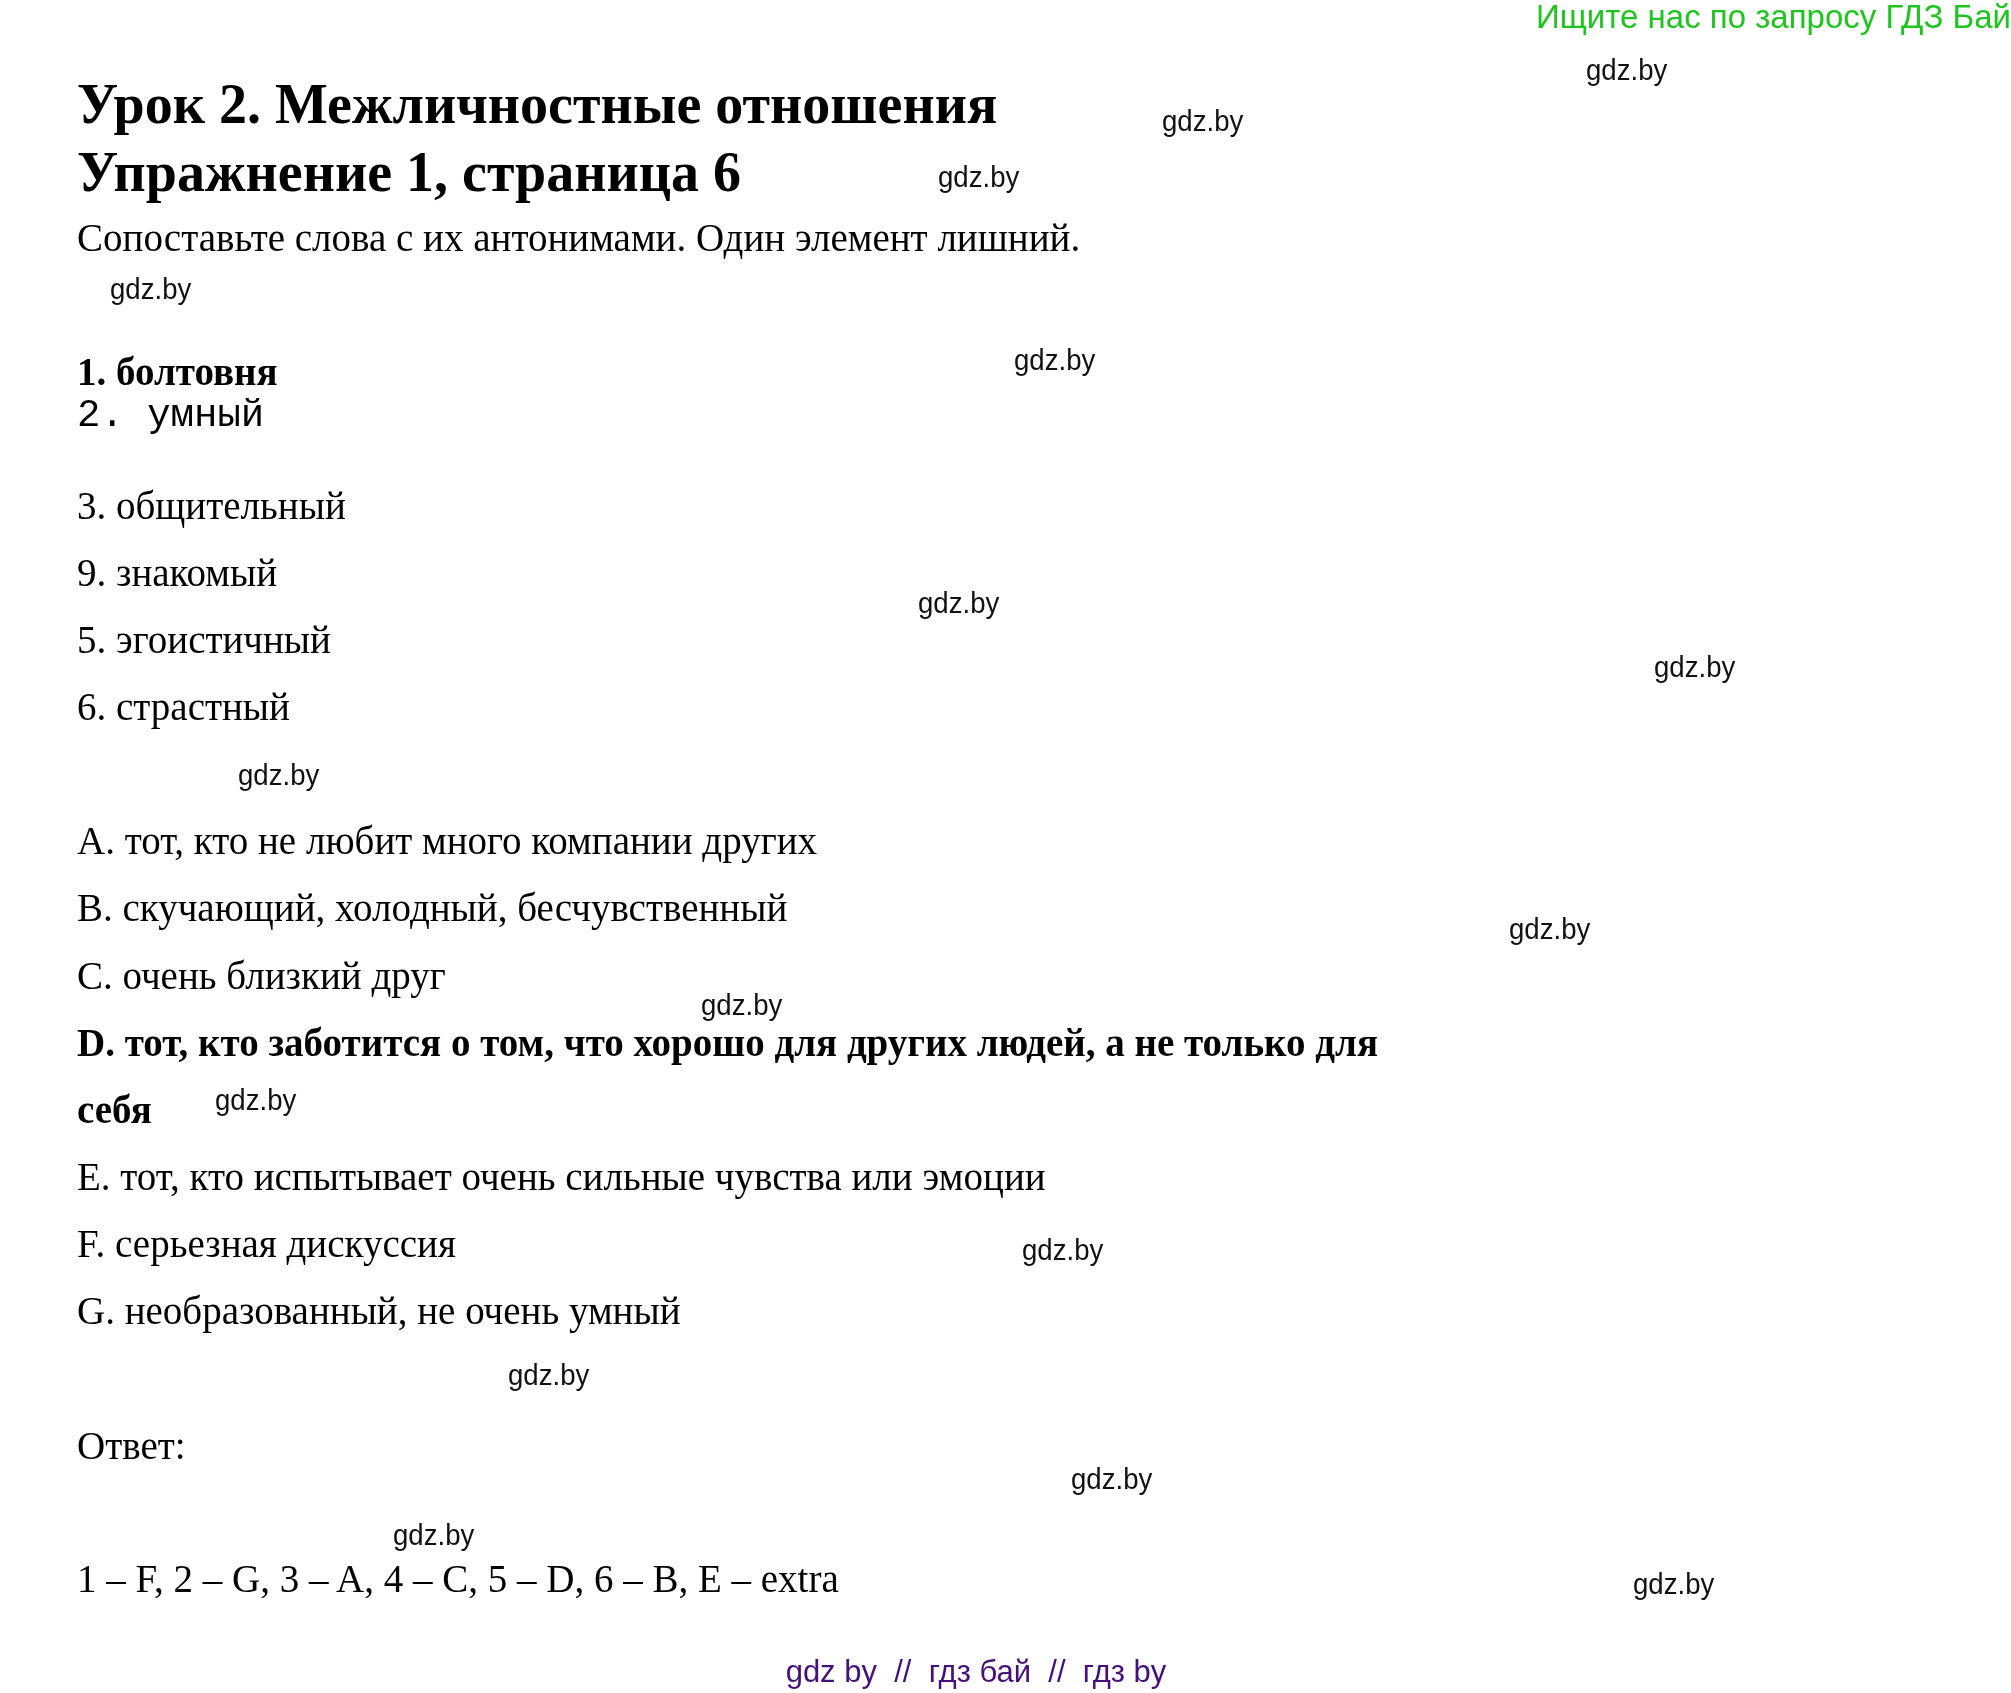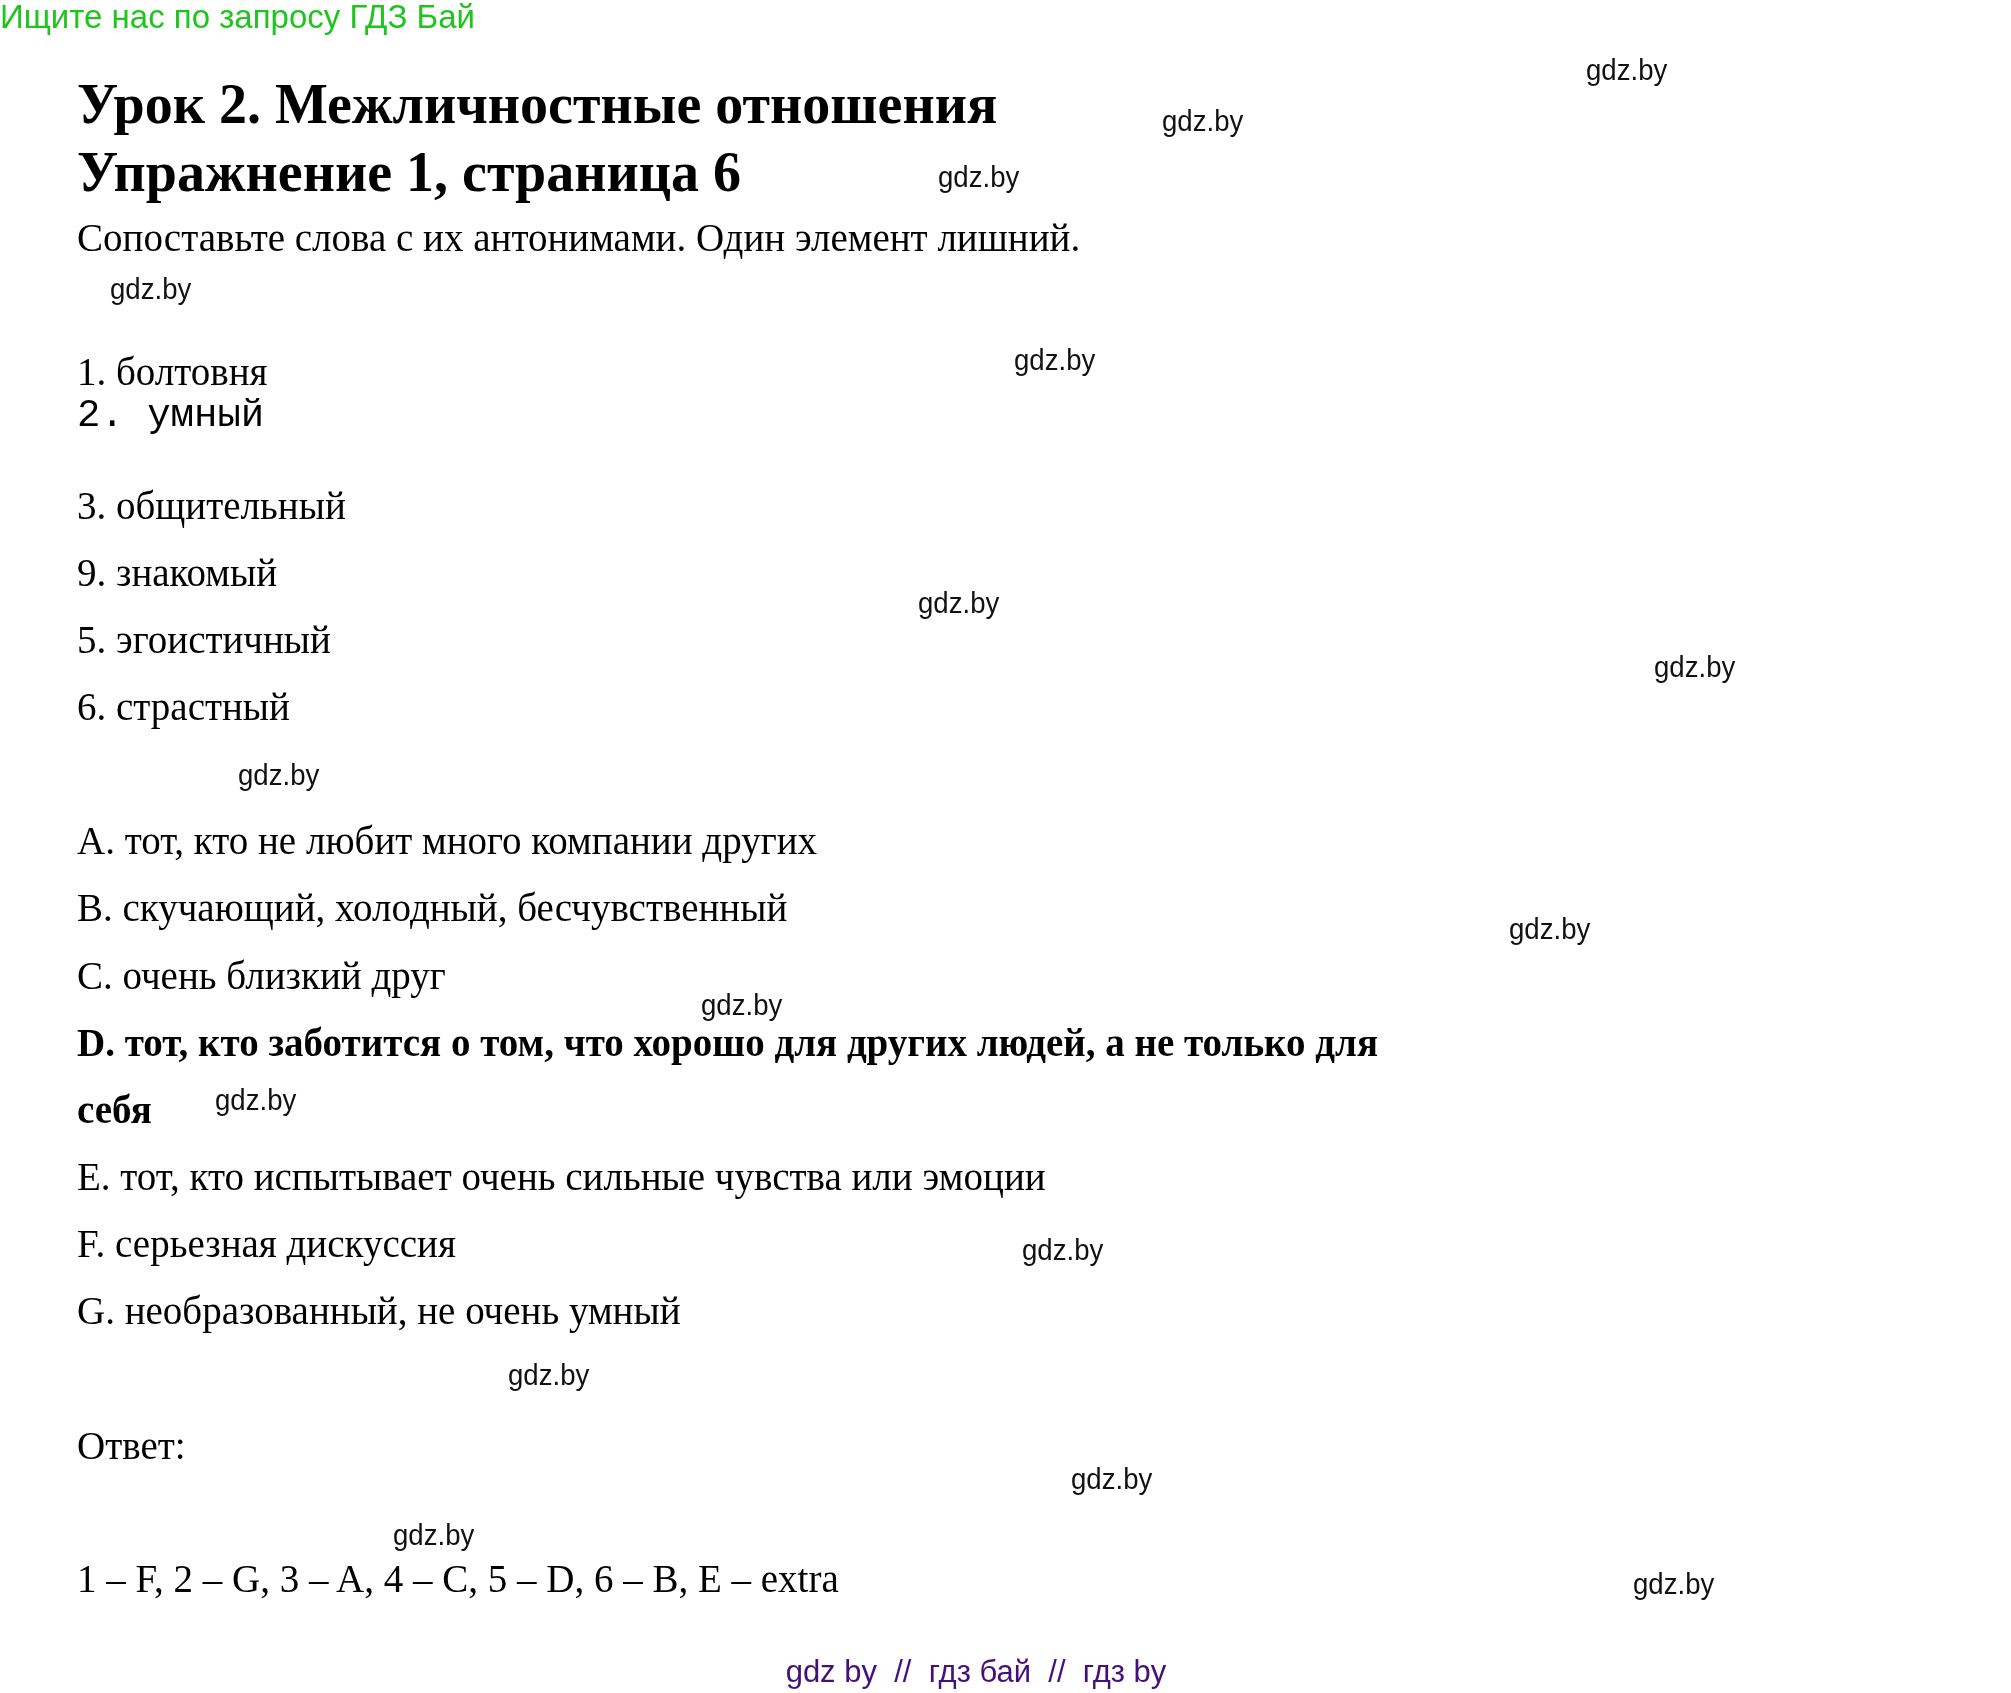--- a/index.html
+++ b/index.html
@@ -2,35 +2,35 @@
 <html><head>
 <meta charset="utf-8">
 <style>
   html, body { margin: 0; padding: 0; background: #ffffff; }
   body { width: 2011px; height: 1693px; position: relative; overflow: hidden; }
   .abs { position: absolute; white-space: nowrap; }
   .serif { font-family: "Liberation Serif", "DejaVu Serif", serif; color: #000; font-size: 39px; line-height: 67px; }
   .title { font-weight: bold; font-size: 56px; }
   .sans { font-family: "Liberation Sans", "DejaVu Sans", sans-serif; }
   .wm { font-size: 30px; line-height: 30px; color: #111; transform: scaleX(0.92); transform-origin: left center; }
-  .header { font-size: 33px; line-height: 33px; color: #1fc41f; left: 0; width: 2011px; text-align: left; top: 0; }
+  .header { font-size: 33px; line-height: 33px; color: #1fc41f; left: 0; width: 2011px; text-align: right; top: 0; }
   .footer { font-size: 31px; line-height: 31px; color: #45107a; left: 0; width: 1952px; text-align: center; top: 1656px; white-space: pre; }
   .wrap { white-space: pre-line; }
 </style>
 </head>
 <body>
 
 <div class="abs sans header">Ищите нас по запросу ГДЗ Бай</div>
 
 <div class="abs serif title" style="left:77px; top:71px;">Урок 2. Межличностные отношения</div>
 <div class="abs serif title" style="left:77px; top:139px;">Упражнение 1, страница 6</div>
 <div class="abs serif" style="left:77px; top:204px;">Сопоставьте слова с их антонимами. Один элемент лишний.</div>
 
 <div>
-  <div class="abs serif" style="left:77px; top:338px;">1. болтовня</div>
+  <div class="abs serif" style="left:77px; top:338px;font-weight:bold;">1. болтовня</div>
   <div class="abs serif" style="left:77px; top:383px;font-family:Liberation Mono, monospace;">2. умный</div>
   <div class="abs serif" style="left:77px; top:472px;">3. общительный</div>
   <div class="abs serif" style="left:77px; top:539px;">9. знакомый</div>
   <div class="abs serif" style="left:77px; top:606px;">5. эгоистичный</div>
   <div class="abs serif" style="left:77px; top:673px;">6. страстный</div>
 </div>
 
 <div>
   <div class="abs serif" style="left:77px; top:807px;">A. тот, кто не любит много компании других</div>
   <div class="abs serif" style="left:77px; top:874px;">B. скучающий, холодный, бесчувственный</div>

